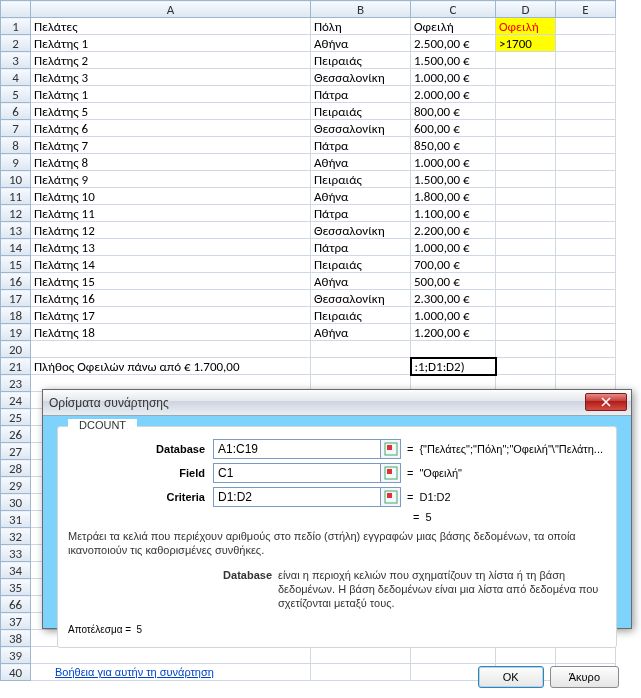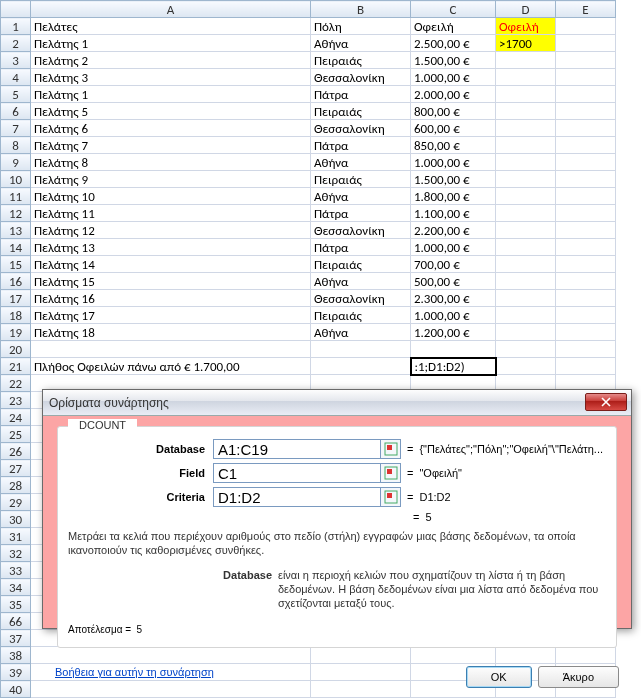--- a/index.html
+++ b/index.html
@@ -56,21 +56,21 @@
   .colC { width: 85px; }
   .colD { width: 60px; }
   .colE { width: 60px; }
 
   .dialog {
     position: absolute;
     left: 42px;
     top: 389px;
     width: 590px;
     height: 240px;
-    background: #fca5a5;
+    background: #7dd3fc;
     border: 1px solid #6a6a6a;
     box-shadow: 2px 2px 8px rgba(0,0,0,0.4);
     font-family: "Segoe UI", Tahoma, sans-serif;
     font-size: 11px;
   }
   .titlebar {
     height: 26px;
     background: linear-gradient(#fdfdfd,#e3e6ec 45%,#cfd5e0 46%,#e9edf5);
     border-bottom: 1px solid #9aa;
     display: flex;
@@ -122,21 +122,21 @@
     font-weight: bold;
     padding-right: 8px;
     font-size: 11px;
   }
   .form-row .inp {
     width: 168px;
     height: 20px;
     border: 1px solid #7a9ac0;
     background: #fff;
     padding: 0 4px;
-    font-size: 15px;
+    font-size: 12px;
     display: flex;
     align-items: center;
   }
   .form-row .picker {
     width: 20px; height: 20px;
     border: 1px solid #7a9ac0;
     border-left: none;
     background: #f4f7fb;
     display:flex; align-items:center; justify-content:center;
   }
@@ -188,21 +188,21 @@
   }
   .btns { margin-left:auto; display:flex; gap:6px; }
   .btn {
     min-width: 66px;
     height: 22px;
     border: 1px solid #8a8a8a;
     border-radius: 3px;
     background: linear-gradient(#fdfdfd,#e6e6e6);
     font-size: 11px;
     display:flex; align-items:center; justify-content:center;
-    padding: 0 24px;
+    padding: 0 18px;
     cursor: pointer;
   }
   .btn.default {
     border: 1px solid #3c7fb1;
     box-shadow: inset 0 0 0 1px #a7d9f5;
   }
 </style>
 </head>
 <body>
 
@@ -392,28 +392,20 @@
     <th class="rowhead">21</th>
     <td>Πλήθος Οφειλών πάνω από € 1.700,00</td>
     <td></td>
     <td class="formula-cell">:1;D1:D2)</td>
     <td></td>
         <td></td>
   </tr>
   </tbody>
     <tbody id="empty-rows">
       <tr>
-        <th class="rowhead">22</th>
-        <td></td>
-        <td></td>
-        <td></td>
-        <td></td>
-        <td></td>
-      </tr>
-      <tr>
         <th class="rowhead">23</th>
         <td></td>
         <td></td>
         <td></td>
         <td></td>
         <td></td>
       </tr>
       <tr>
         <th class="rowhead">24</th>
         <td></td>

